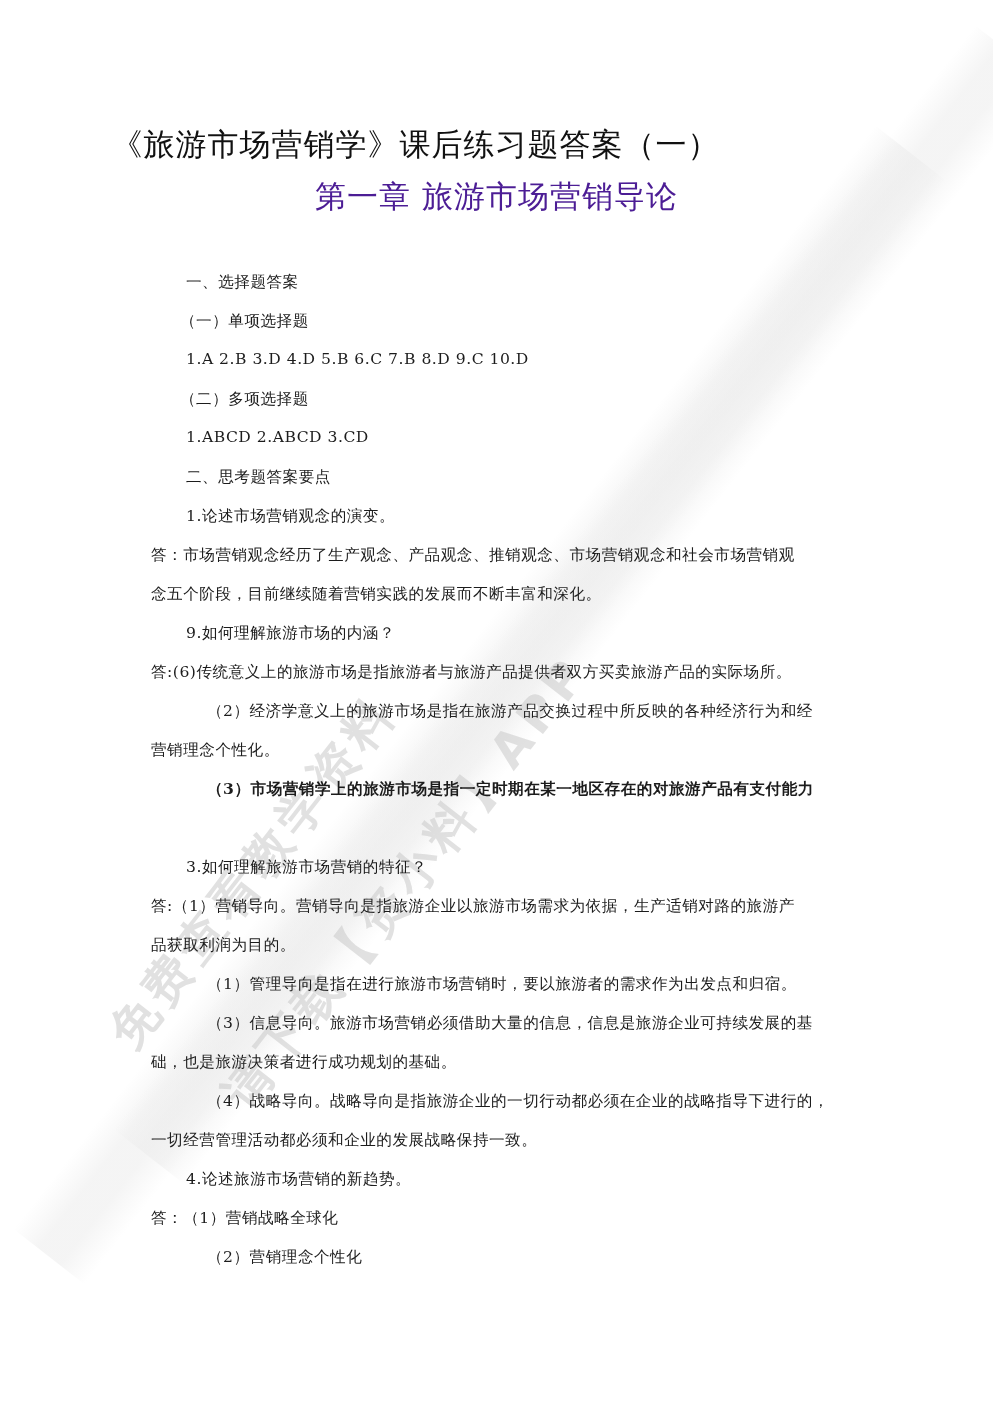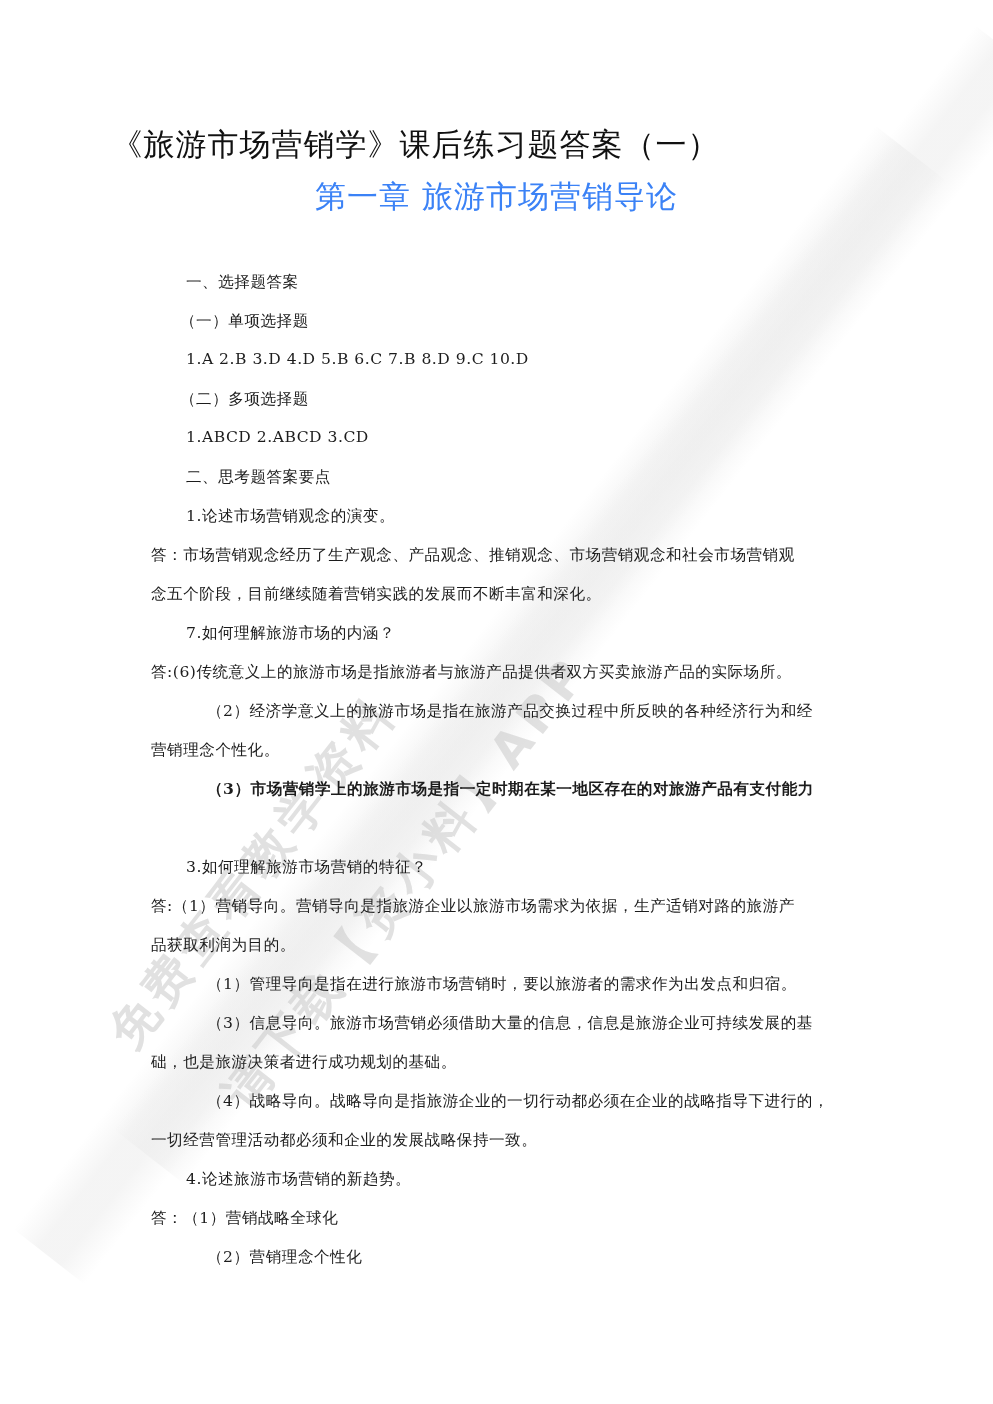--- a/index.html
+++ b/index.html
@@ -11,21 +11,21 @@
   .wm-band { position: absolute; width: 1400px; height: 90px; left: -220px;
              background: linear-gradient(180deg, rgba(236,236,236,0) 0%, rgba(236,236,236,0.55) 35%, rgba(236,236,236,0.55) 65%, rgba(236,236,236,0) 100%);
              transform: rotate(-52deg); transform-origin: center; }
   .wm-text { position: absolute; white-space: nowrap; color: rgba(200,200,200,0.55);
              font-family: "DejaVu Sans", "Liberation Sans", sans-serif; font-weight: bold;
              font-size: 48px; letter-spacing: 6px; transform: rotate(-52deg); transform-origin: left center; }
 
   .title1 { position: absolute; left: 0; width: 831px; top: 124px; text-align: center;
             font-family: "DejaVu Sans", "Liberation Sans", sans-serif; font-size: 31px; letter-spacing: 1px; color: #111; }
   .title2 { position: absolute; left: 0; width: 993px; top: 176px; text-align: center;
-            font-family: "DejaVu Sans", "Liberation Sans", sans-serif; font-size: 31px; letter-spacing: 1px; color: #3b82f6; }
+            font-family: "DejaVu Sans", "Liberation Sans", sans-serif; font-size: 31px; letter-spacing: 1px; color: #4c1d95; }
 
   .line { position: absolute; white-space: nowrap; font-size: 15.6px; letter-spacing: 0.5px; color: #1c1c1c; }
   .l0 { left: 151px; }
   .l1 { left: 186px; }
   .l2 { left: 191px; margin-left: 16px; }
 </style>
 </head>
 <body>
 
 <div class="page">
@@ -44,21 +44,21 @@
   <div class="line l1" style="top:311px; left:180px;">（一）单项选择题</div>
   <div class="line l1" style="top:350px;">1.A   2.B   3.D   4.D   5.B   6.C   7.B   8.D   9.C   10.D</div>
   <div class="line l1" style="top:389px; left:180px;">（二）多项选择题</div>
   <div class="line l1" style="top:428px;">1.ABCD   2.ABCD   3.CD</div>
   <div class="line l1" style="top:467px;">二、思考题答案要点</div>
 
   <div class="line l1" style="top:506px;">1.论述市场营销观念的演变。</div>
   <div class="line l0" style="top:545px;">答：市场营销观念经历了生产观念、产品观念、推销观念、市场营销观念和社会市场营销观</div>
   <div class="line l0" style="top:584px;text-align:right;">念五个阶段，目前继续随着营销实践的发展而不断丰富和深化。</div>
 
-  <div class="line l1" style="top:623px;">7.如何理解旅游市场的内涵？</div>
+  <div class="line l1" style="top:623px;">9.如何理解旅游市场的内涵？</div>
   <div class="line l0" style="top:662px;">答:(6)传统意义上的旅游市场是指旅游者与旅游产品提供者双方买卖旅游产品的实际场所。</div>
   <div class="line l2" style="top:701px;">（2）经济学意义上的旅游市场是指在旅游产品交换过程中所反映的各种经济行为和经</div>
   <div class="line l0" style="top:740px;">营销理念个性化。</div>
   <div class="line l2" style="top:779px;font-weight:bold;">（3）市场营销学上的旅游市场是指一定时期在某一地区存在的对旅游产品有支付能力</div>
 
   <div class="line l1" style="top:857px;">3.如何理解旅游市场营销的特征？</div>
   <div class="line l0" style="top:896px;">答:（1）营销导向。营销导向是指旅游企业以旅游市场需求为依据，生产适销对路的旅游产</div>
   <div class="line l0" style="top:935px;">品获取利润为目的。</div>
   <div class="line l2" style="top:974px;">（1）管理导向是指在进行旅游市场营销时，要以旅游者的需求作为出发点和归宿。</div>
   <div class="line l2" style="top:1013px;">（3）信息导向。旅游市场营销必须借助大量的信息，信息是旅游企业可持续发展的基</div>

